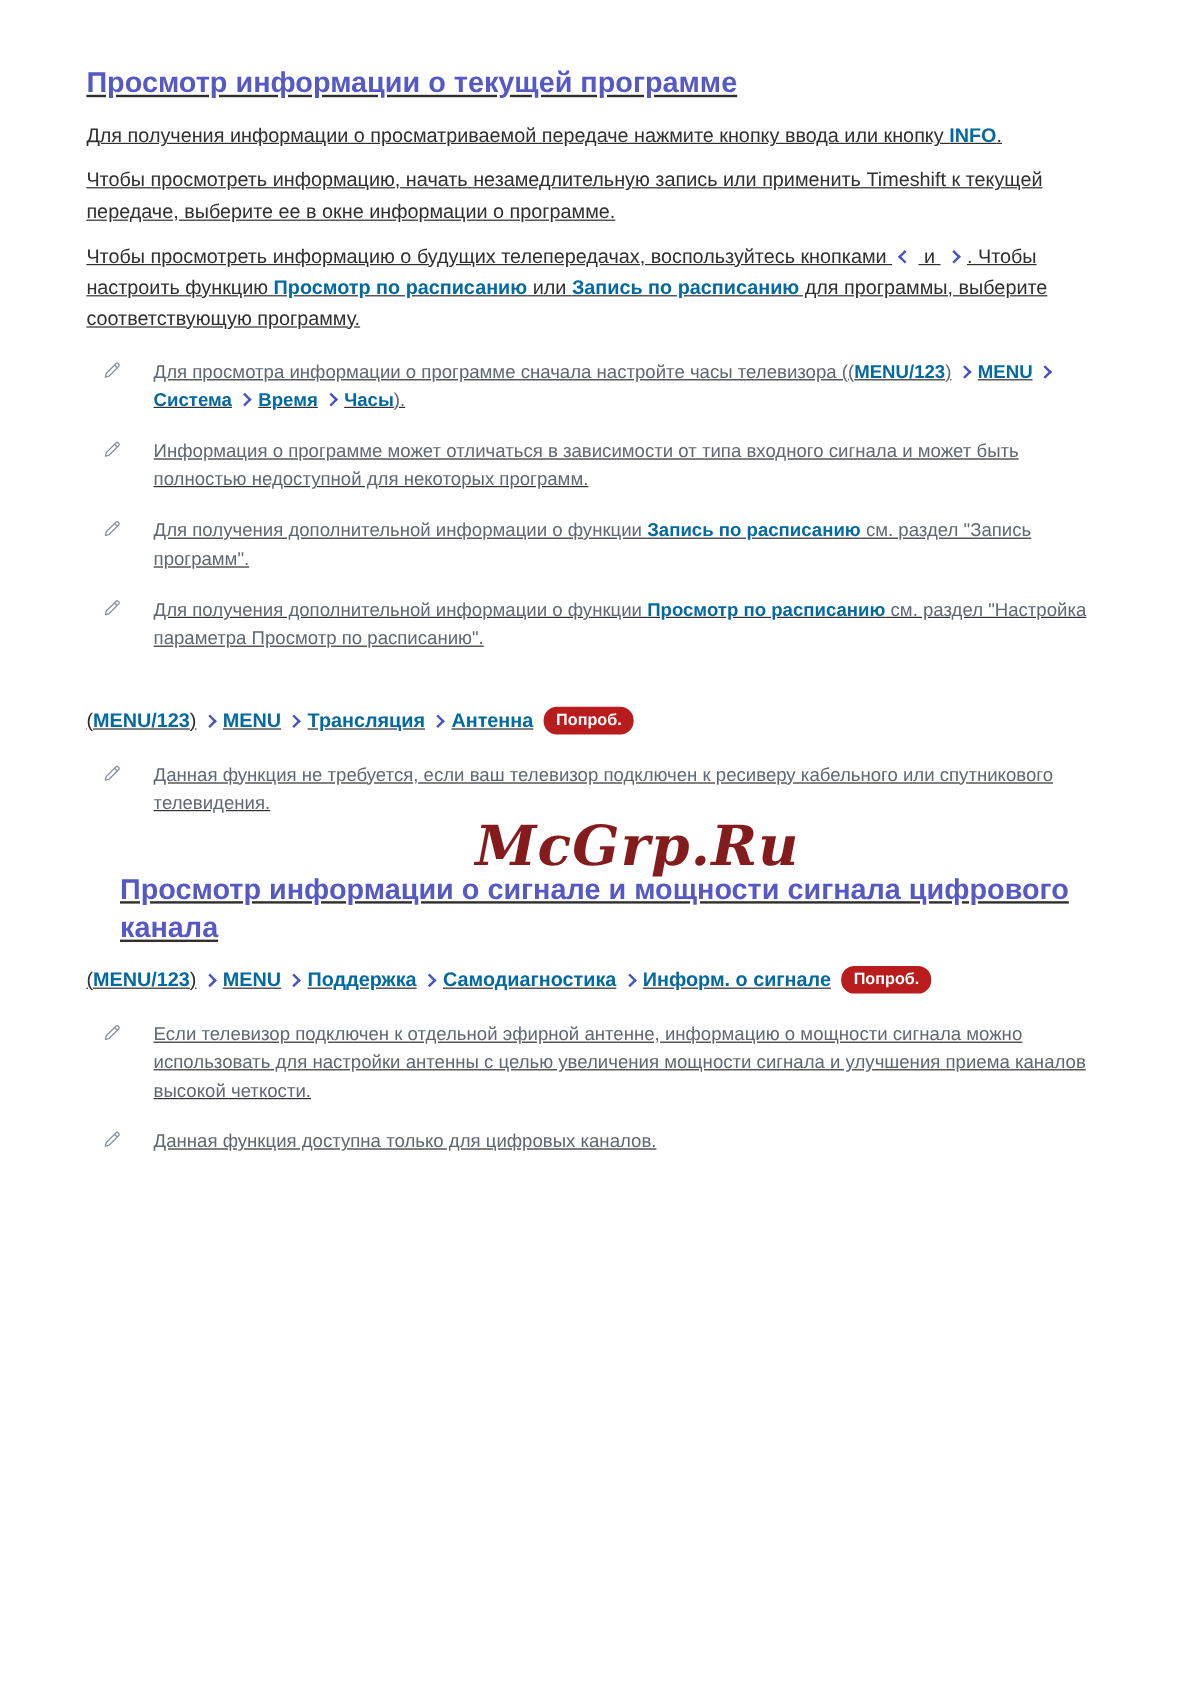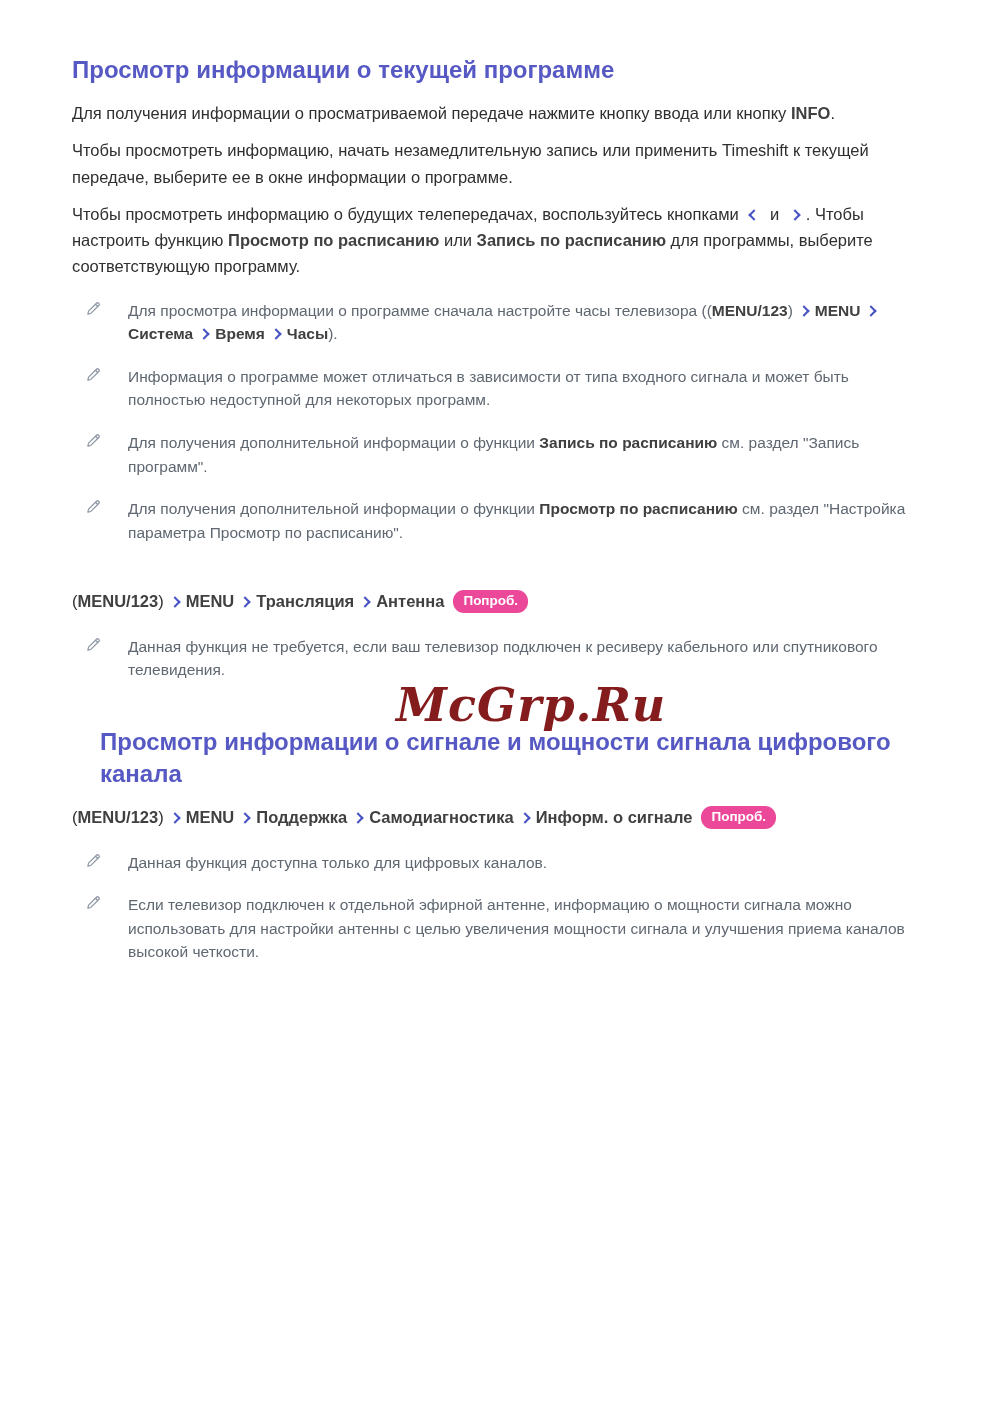--- a/index.html
+++ b/index.html
@@ -1,45 +1,45 @@
 <!DOCTYPE html>
 <html><head>
 <meta charset="utf-8">
 <style>
   html,body{margin:0;padding:0;}
   body{
     width:1000px;height:1414px;background:#ffffff;position:relative;overflow:hidden;
     font-family:"Liberation Sans",sans-serif;color:#2f2f2f;
   }
-  .content{padding:54px 68px 0 72px;}
+  .content{padding:54px 68px 0 72px;text-decoration:underline;}
   section{margin-bottom:44px;}
   h1{
     font-size:24px;line-height:1.35;font-weight:bold;color:#5659c3;
     margin:0 0 14px 0;
   }
   .body-p{
     font-size:16.5px;line-height:1.58;color:#2f2f2f;margin:0 0 11px 0;max-width:860px;
   }
   .breadcrumb{
     font-size:16.5px;line-height:1.6;color:#2f2f2f;margin:0 0 13px 0;
   }
   .notes{margin-top:20px;}
   .note{display:flex;gap:26px;margin:0 0 19px 0;padding-left:13px;max-width:845px;}
   .note-icon{flex:0 0 17px;padding-top:1px;}
   .note-text{font-size:15.5px;line-height:1.52;color:#5f6771;}
   .seg-n{}
-  .seg-b{color:#404040;font-weight:bold;}
+  .seg-b{color:#0369a1;font-weight:bold;}
   .chev{
     display:inline-block;width:6px;height:6px;
     border-top:2.4px solid #4752c4;border-right:2.4px solid #4752c4;
     transform:rotate(45deg);margin:0 7px 1px 7px;
   }
   .chev.left{transform:rotate(-135deg);}
   .badge{
-    display:inline-block;background:#ec4899;color:#ffffff;
+    display:inline-block;background:#b91c1c;color:#ffffff;
     font-size:13.5px;font-weight:bold;line-height:1;
     padding:4px 10px 5px 10px;border-radius:11px;margin-left:9px;vertical-align:2px;
     white-space:nowrap;
   }
   .watermark{
     position:absolute;left:396px;top:678px;z-index:9;pointer-events:none;
     font-family:"DejaVu Serif",serif;font-style:italic;font-weight:bold;
     font-size:46px;color:#7e1013;opacity:0.95;letter-spacing:1px;
   }
 </style>
@@ -114,27 +114,27 @@
     <h1 style="max-width:820px;margin-left:28px;">Просмотр информации о сигнале и мощности сигнала цифрового канала</h1>
     <p class="breadcrumb"><span class="seg-n">(</span><span class="seg-b">MENU/123</span><span class="seg-n">)</span><span class="chev"></span><span class="seg-b">MENU</span><span class="chev"></span><span class="seg-b">Поддержка</span><span class="chev"></span><span class="seg-b">Самодиагностика</span><span class="chev"></span><span class="seg-b">Информ. о сигнале</span><span class="badge">Попроб.</span></p>
     <div class="notes">
       <div class="note">
         <span class="note-icon">
           <svg viewBox="0 0 24 24" width="17" height="17">
               <path d="M4 20l1-4.2L16.6 4.2a1.5 1.5 0 0 1 2.1 0l1.1 1.1a1.5 1.5 0 0 1 0 2.1L8.2 19 4 20z" fill="none" stroke="#8a93a0" stroke-width="1.6" stroke-linejoin="round"></path>
               <path d="M14.8 6l3.2 3.2" fill="none" stroke="#8a93a0" stroke-width="1.6"></path>
             </svg>
         </span>
-        <div class="note-text"><span class="seg-n">Данная функция доступна только для цифровых каналов.</span></div>
+        <div class="note-text"><span class="seg-n">Если телевизор подключен к отдельной эфирной антенне, информацию о мощности сигнала можно использовать для настройки антенны с целью увеличения мощности сигнала и улучшения приема каналов высокой четкости.</span></div>
       </div>
       <div class="note">
         <span class="note-icon">
           <svg viewBox="0 0 24 24" width="17" height="17">
               <path d="M4 20l1-4.2L16.6 4.2a1.5 1.5 0 0 1 2.1 0l1.1 1.1a1.5 1.5 0 0 1 0 2.1L8.2 19 4 20z" fill="none" stroke="#8a93a0" stroke-width="1.6" stroke-linejoin="round"></path>
               <path d="M14.8 6l3.2 3.2" fill="none" stroke="#8a93a0" stroke-width="1.6"></path>
             </svg>
         </span>
-        <div class="note-text"><span class="seg-n">Если телевизор подключен к отдельной эфирной антенне, информацию о мощности сигнала можно использовать для настройки антенны с целью увеличения мощности сигнала и улучшения приема каналов высокой четкости.</span></div>
+        <div class="note-text"><span class="seg-n">Данная функция доступна только для цифровых каналов.</span></div>
       </div>
     </div>
   </section>
 
 </div>
 
 </body></html>

